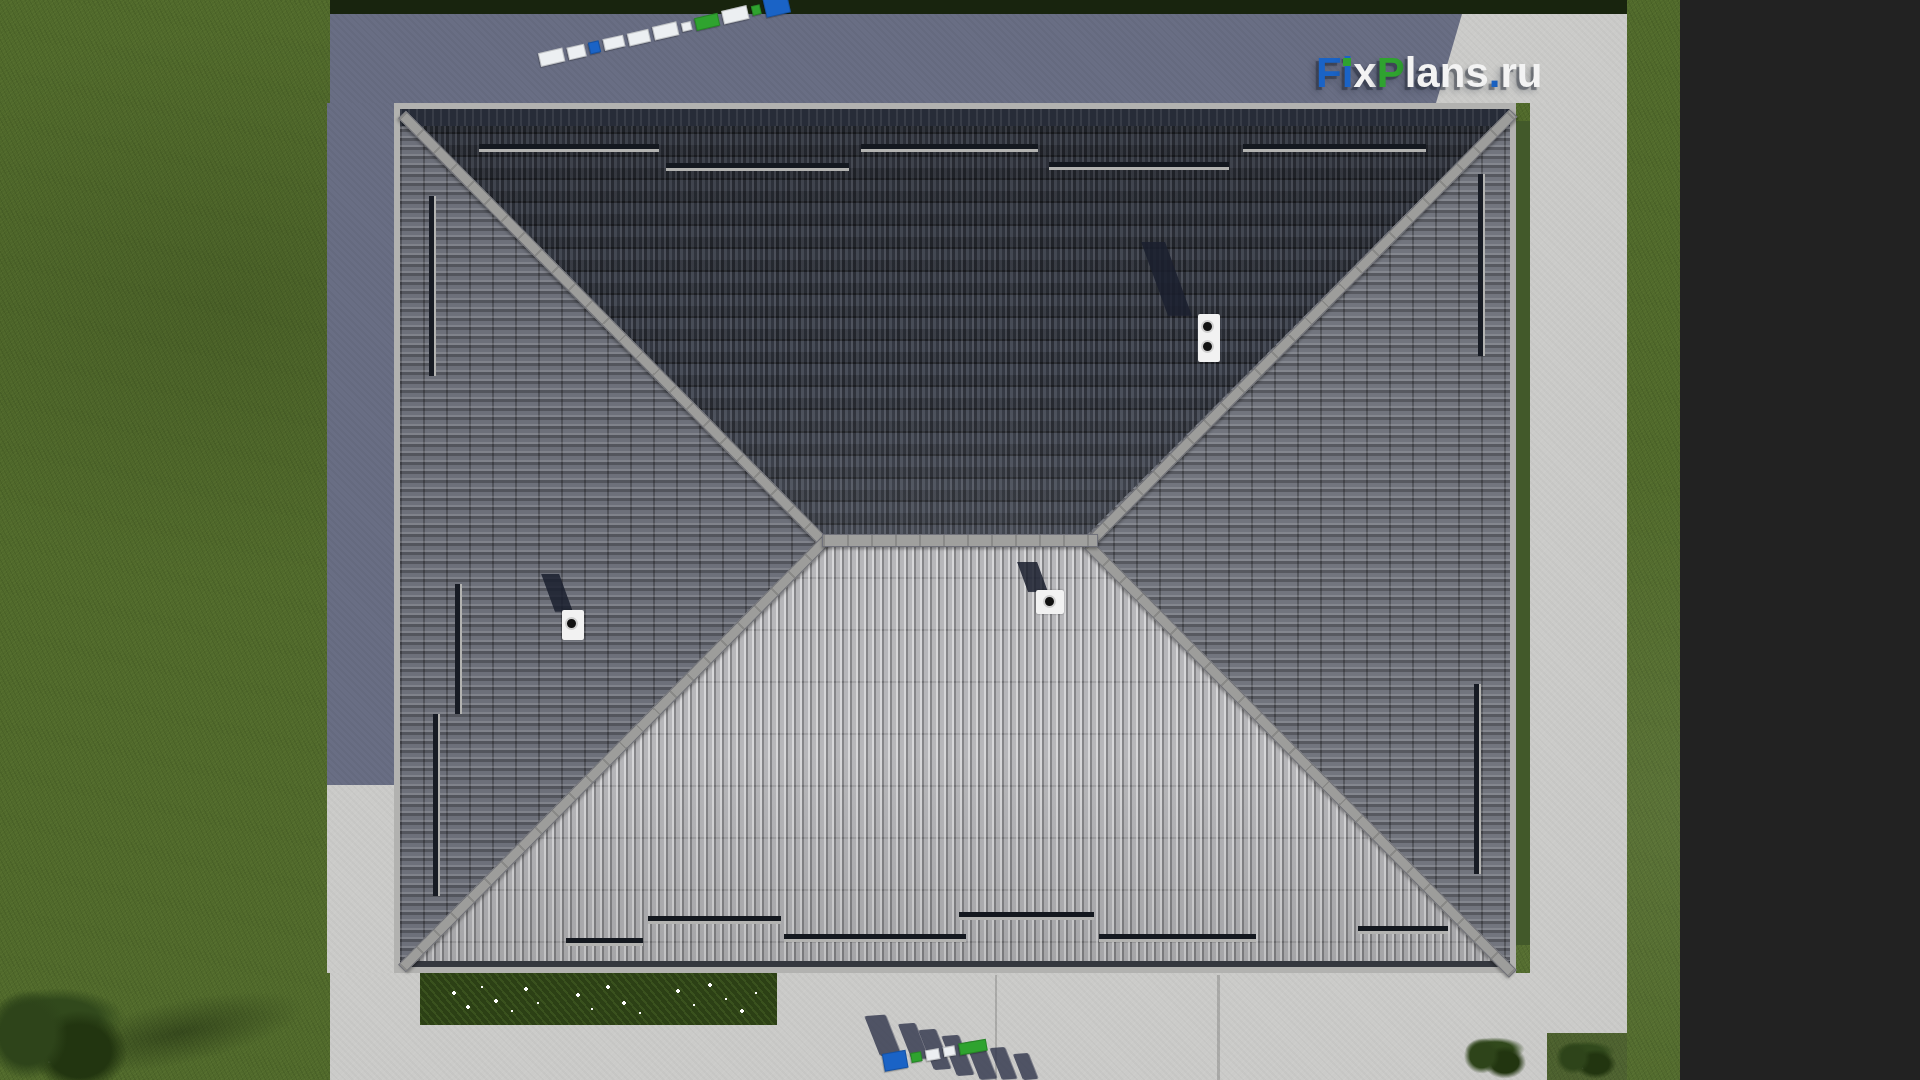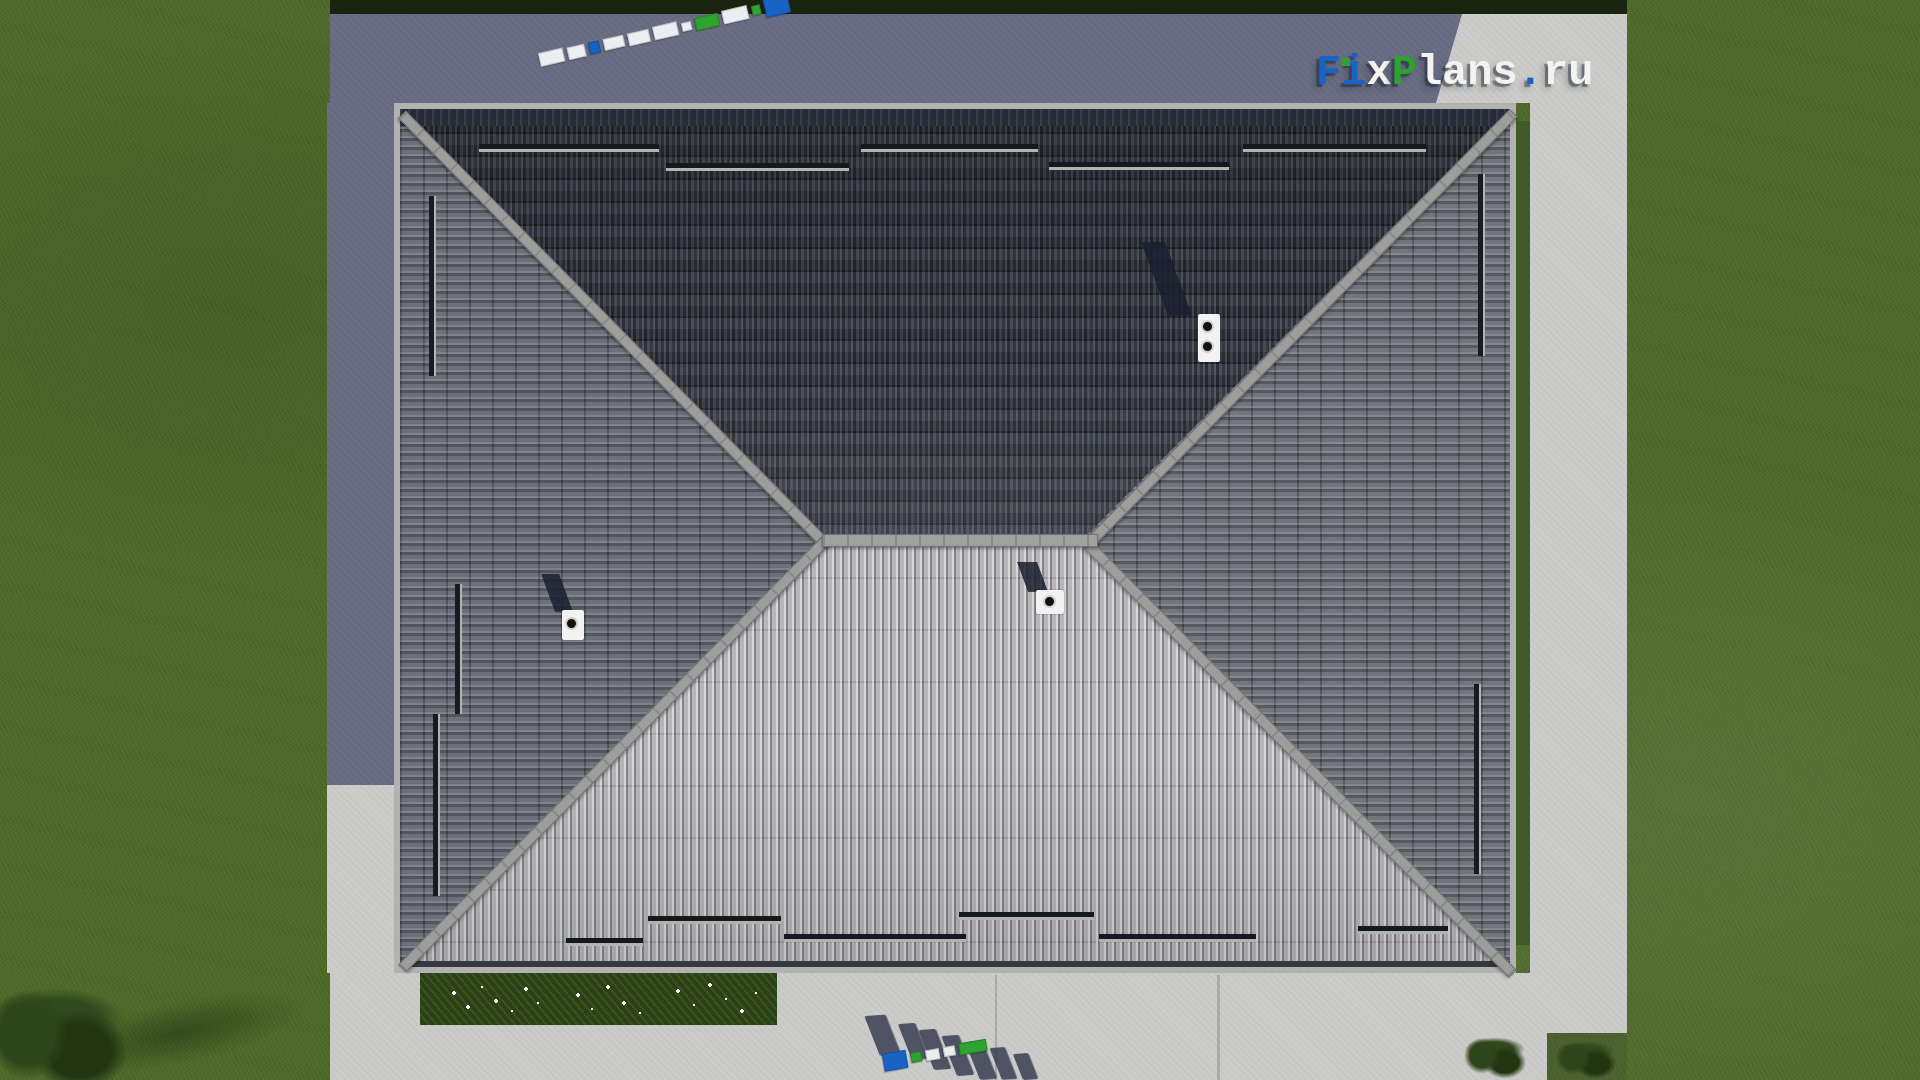--- a/index.html
+++ b/index.html
@@ -1,17 +1,17 @@
 <!DOCTYPE html>
 <html style="--brand-blue: #1a63c6; --brand-green: #2fa32f; --brand-white: #f3f3f3; --grass: #50692b; --grass-shadow: #18240e; --concrete-light: #cbcbc9; --concrete-shadow: #696e84; --roof-top-face: #3e434f; --roof-side-face: #6d707a; --roof-bottom-face: #a7a7ab; --ridge-cap: #9e9e9c; --snow-guard-dark: #14181f; --vent-body: #f2f2f2; --vent-hole: #111111; --flowerbed-green: #2c4015; --flower-white: #ffffff;"><head>
 <meta charset="utf-8">
 <style>
   html,body{margin:0;padding:0;background:#222;}
   *{box-sizing:border-box;}
-  .scene{position:relative;width:1920px;height:1080px;overflow:hidden;font-family:Liberation Mono, monospace;}
+  .scene{position:relative;width:1680px;height:1080px;overflow:hidden;font-family:Liberation Sans, sans-serif;}
   .abs{position:absolute;}
 
   
   .grass-tex{
     background-color:#50692b;
     background-image:
       radial-gradient(600px 400px at 12% 28%, rgba(0,0,0,.10), transparent 70%),
       radial-gradient(700px 500px at 88% 75%, rgba(255,255,255,.06), transparent 70%),
       radial-gradient(500px 350px at 45% 90%, rgba(0,0,0,.08), transparent 70%),
       repeating-linear-gradient(63deg, rgba(15,30,5,.10) 0 1px, transparent 1px 4px),

